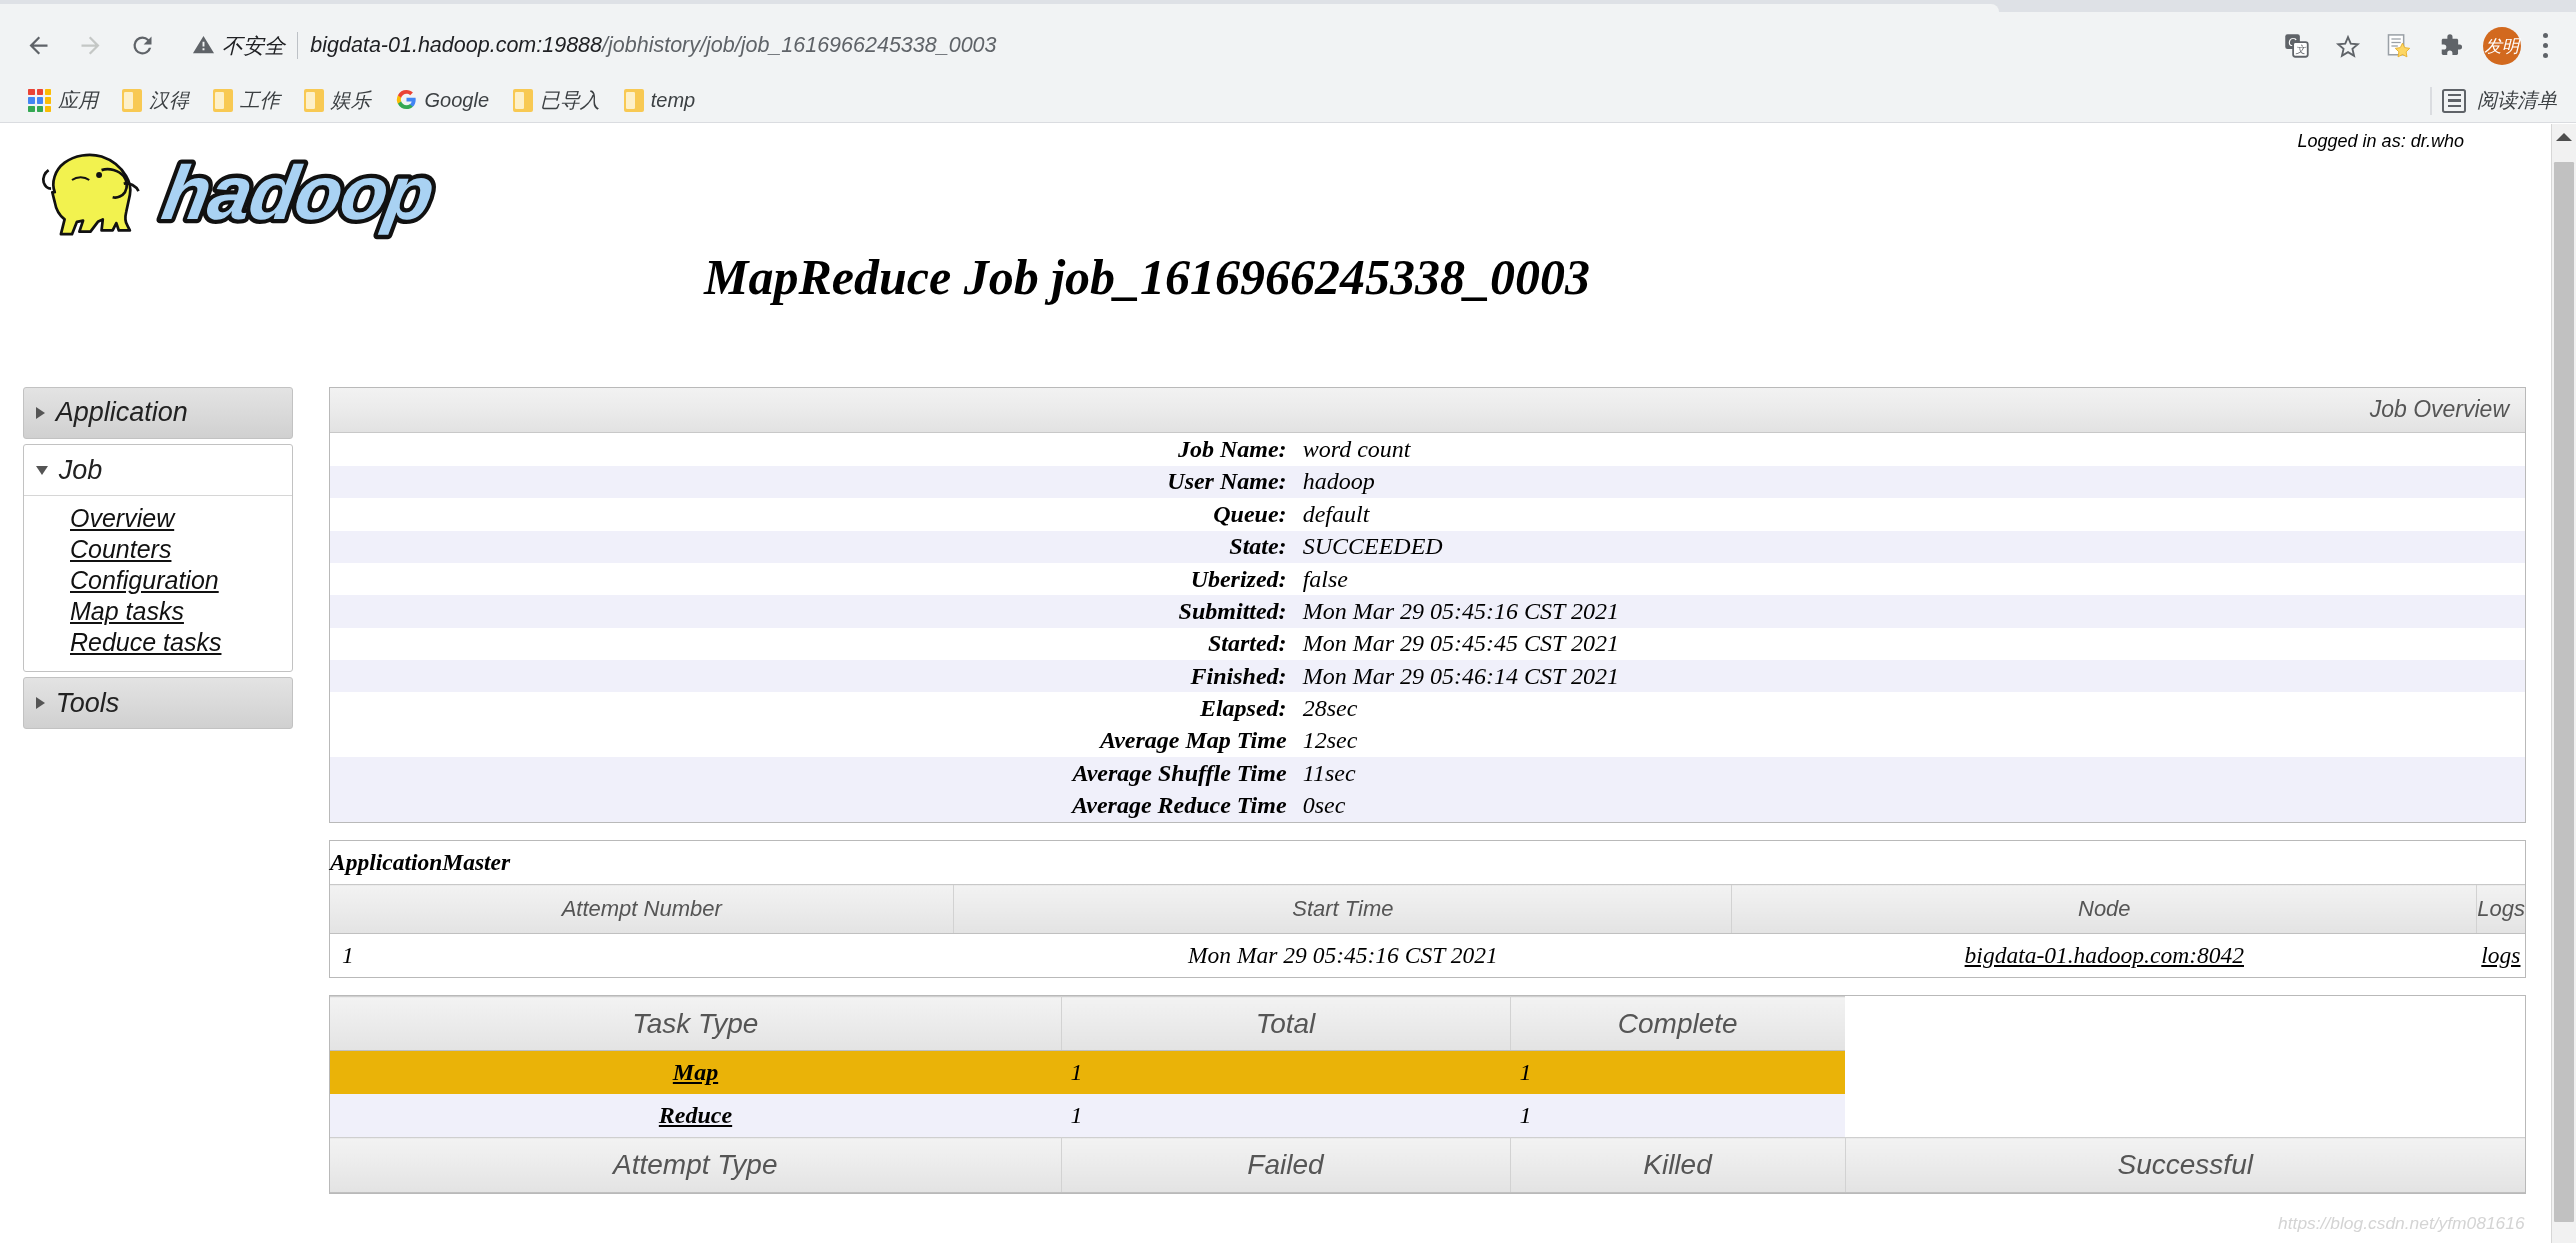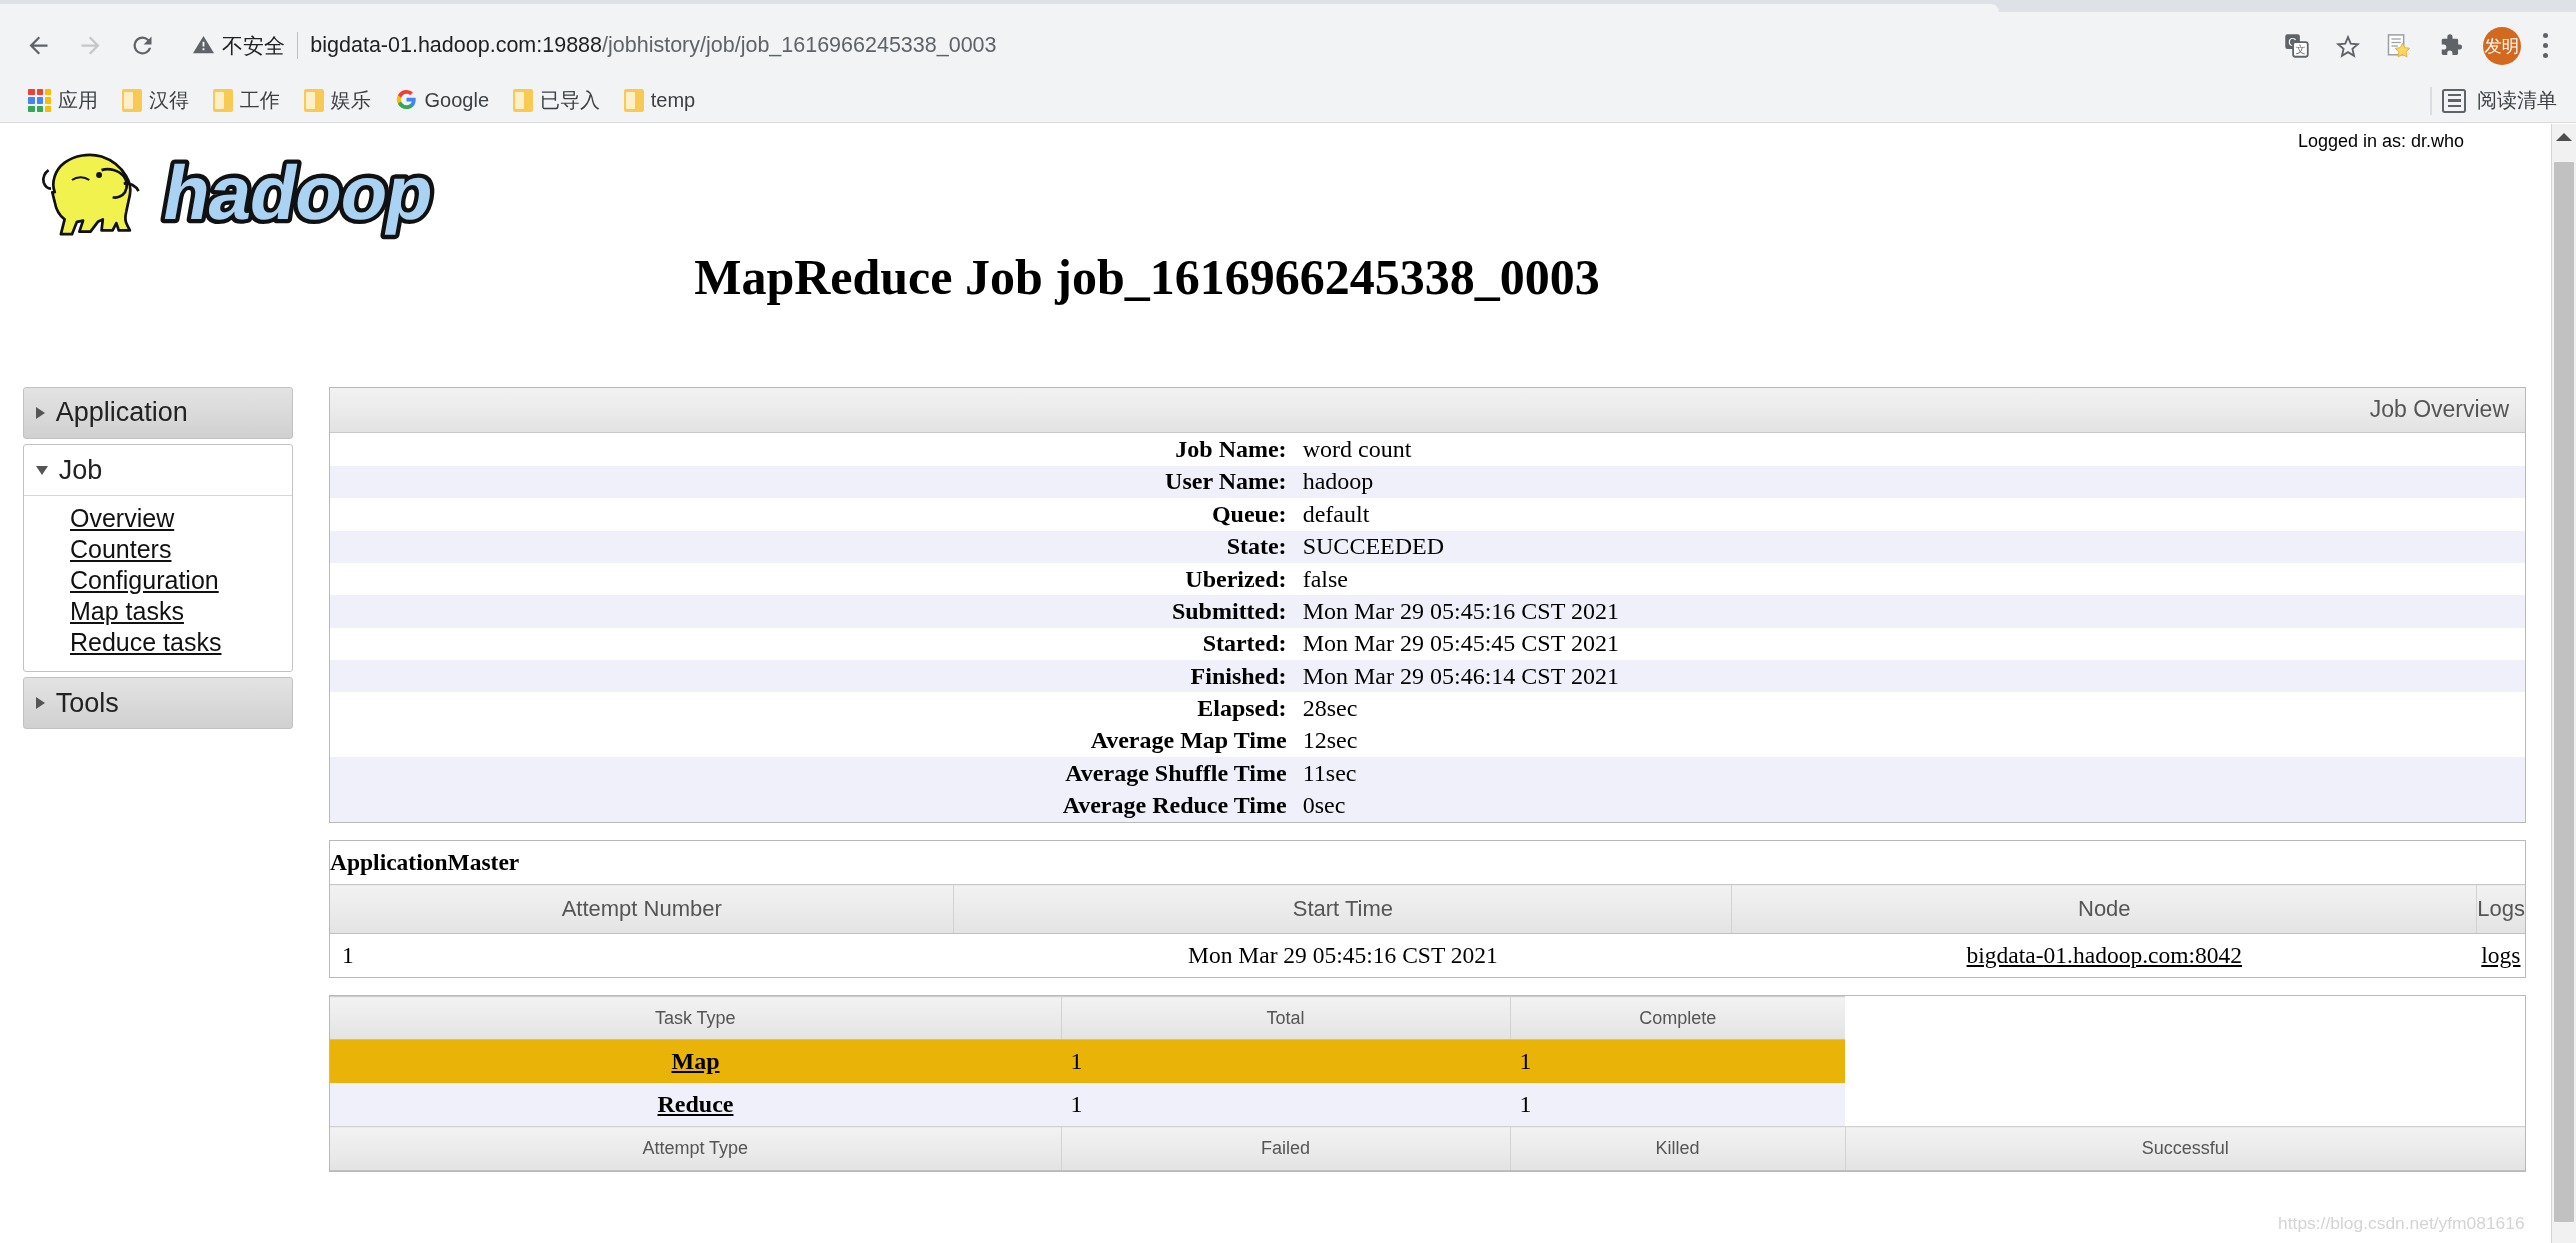--- a/index.html
+++ b/index.html
@@ -5,21 +5,21 @@
   * { box-sizing: border-box; }
   html, body {
     margin: 0; padding: 0;
     width: 2576px; height: 1243px;
     overflow: hidden;
     background: #ffffff;
     font-family: "Liberation Sans", sans-serif;
   }
 
   
-  #browser { width: 2576px; height: 1243px; position: relative; }
+  #browser { width: 2576px; height: 1243px; position: relative; font-style: italic; }
 
   .tabstrip {
     height: 12px; background: #dee1e6; width: 100%;
     position: relative;
   }
   .tabstrip .tab-tail {
     position: absolute; left: 0; bottom: 0; width: 1999px; height: 8px;
     background: #f1f3f4; border-top-right-radius: 9.4px;
   }
 
@@ -191,21 +191,21 @@
   table.am a { color: #000; text-decoration: underline; }
 
   
   .tk-wrap { margin-top: 17.4px; border: 0.7px solid #b9b9b9; background: #fff; }
   table.tk { border-collapse: collapse; width: 100%; }
   table.tk th {
     background: linear-gradient(to bottom, #f2f2f2 0%, #ebebeb 50%, #e3e3e3 100%);
     border-right: 0.7px solid #d2d2d2; border-bottom: 1.3px solid #c0c0c0;
     border-top: 0.7px solid #cfcfcf;
     font-weight: normal; color: #555; padding: 10.7px 0; text-align: center;
-    font-family: "Liberation Sans", sans-serif; font-size: 18px;
+    font-family: "Liberation Sans", sans-serif; font-size: 28px;
   }
   table.tk th:last-child { border-right: none; }
   table.tk td {
     padding: 8px 0; font-size: 24px; color: #000;
     font-family: "Liberation Serif", serif;
   }
   table.tk tr.odd { background: #eab308; }
   table.tk tr.even { background: #f0f0fa; }
   table.tk td.name { text-align: center; font-weight: bold; }
   table.tk td.num  { text-align: left; padding-left: 9.4px; }

